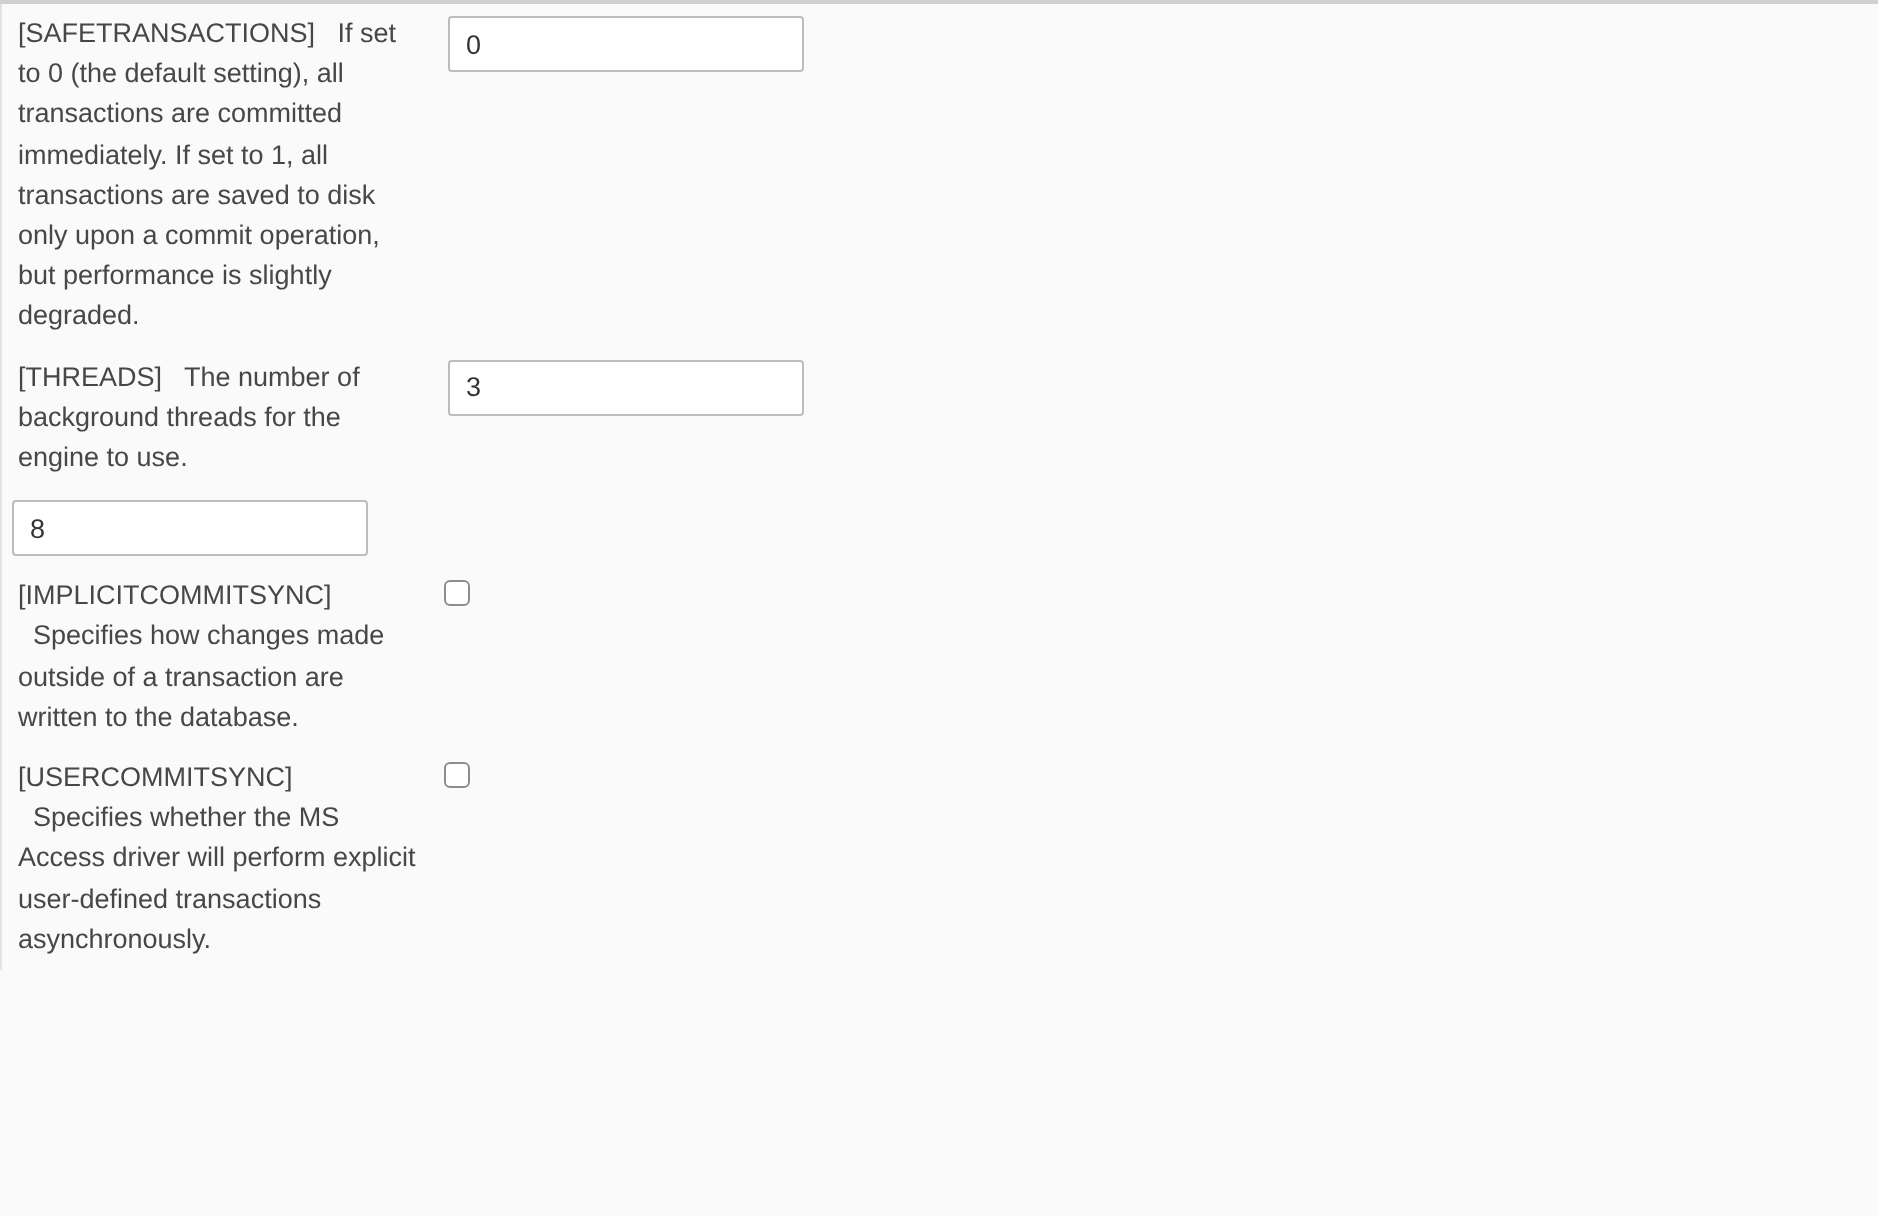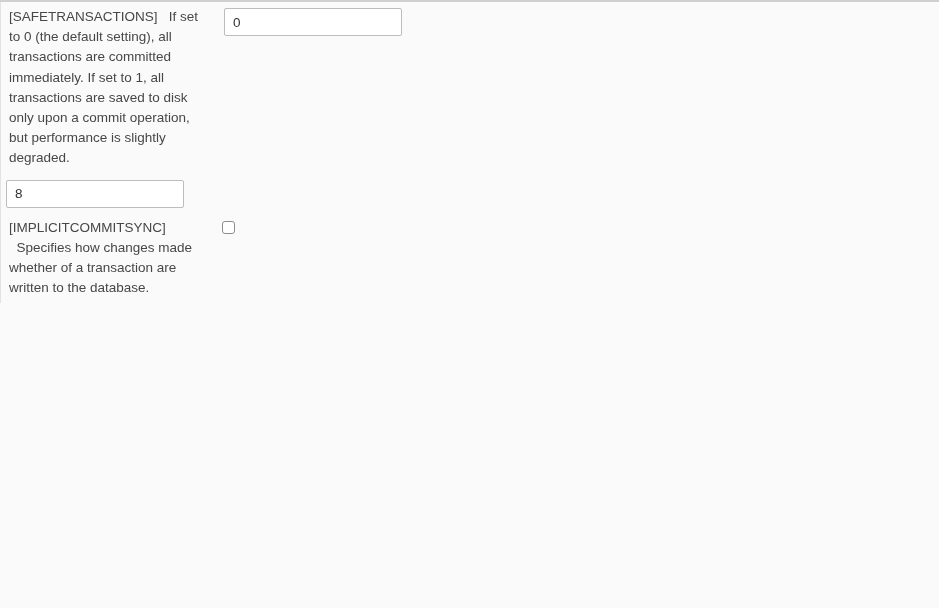--- a/index.html
+++ b/index.html
@@ -117,35 +117,48 @@
 
   <div class="form-table">
 
     <div class="form-row">
       <div class="cell-label">[SAFETRANSACTIONS]   If set to 0 (the default setting), all transactions are committed immediately. If set to 1, all transactions are saved to disk only upon a commit operation, but performance is slightly degraded.</div>
       <div class="cell-field">
         <input class="text-input" type="text" value="0" style="">
       </div>
     </div>
 
+    <div class="form-row">
+      <div class="cell-label">[THREADS]   The number of background threads for the engine to use.</div>
+      <div class="cell-field">
+        <input class="text-input" type="text" value="3" style="">
+      </div>
+    </div>
 
     <div class="form-row">
       <div class="cell-field">
         <input class="text-input" type="text" value="8" style="">
       </div>
     </div>
 
     <div class="form-row">
       <div class="cell-label">[IMPLICITCOMMITSYNC]
-  Specifies how changes made whether of a transaction are written to the database.</div>
+  Specifies how changes made outside of a transaction are written to the database.</div>
       <div class="cell-field checkbox-wrap">
         <span class="cbox"></span>
       </div>
     </div>
 
+    <div class="form-row">
+      <div class="cell-label">[USERCOMMITSYNC]
+  Specifies whether the MS Access driver will perform explicit user-defined transactions asynchronously.</div>
+      <div class="cell-field checkbox-wrap">
+        <span class="cbox"></span>
+      </div>
+    </div>
 
   </div>
 
   <div class="action-bar">
 
     
 
     
 
   </div>

